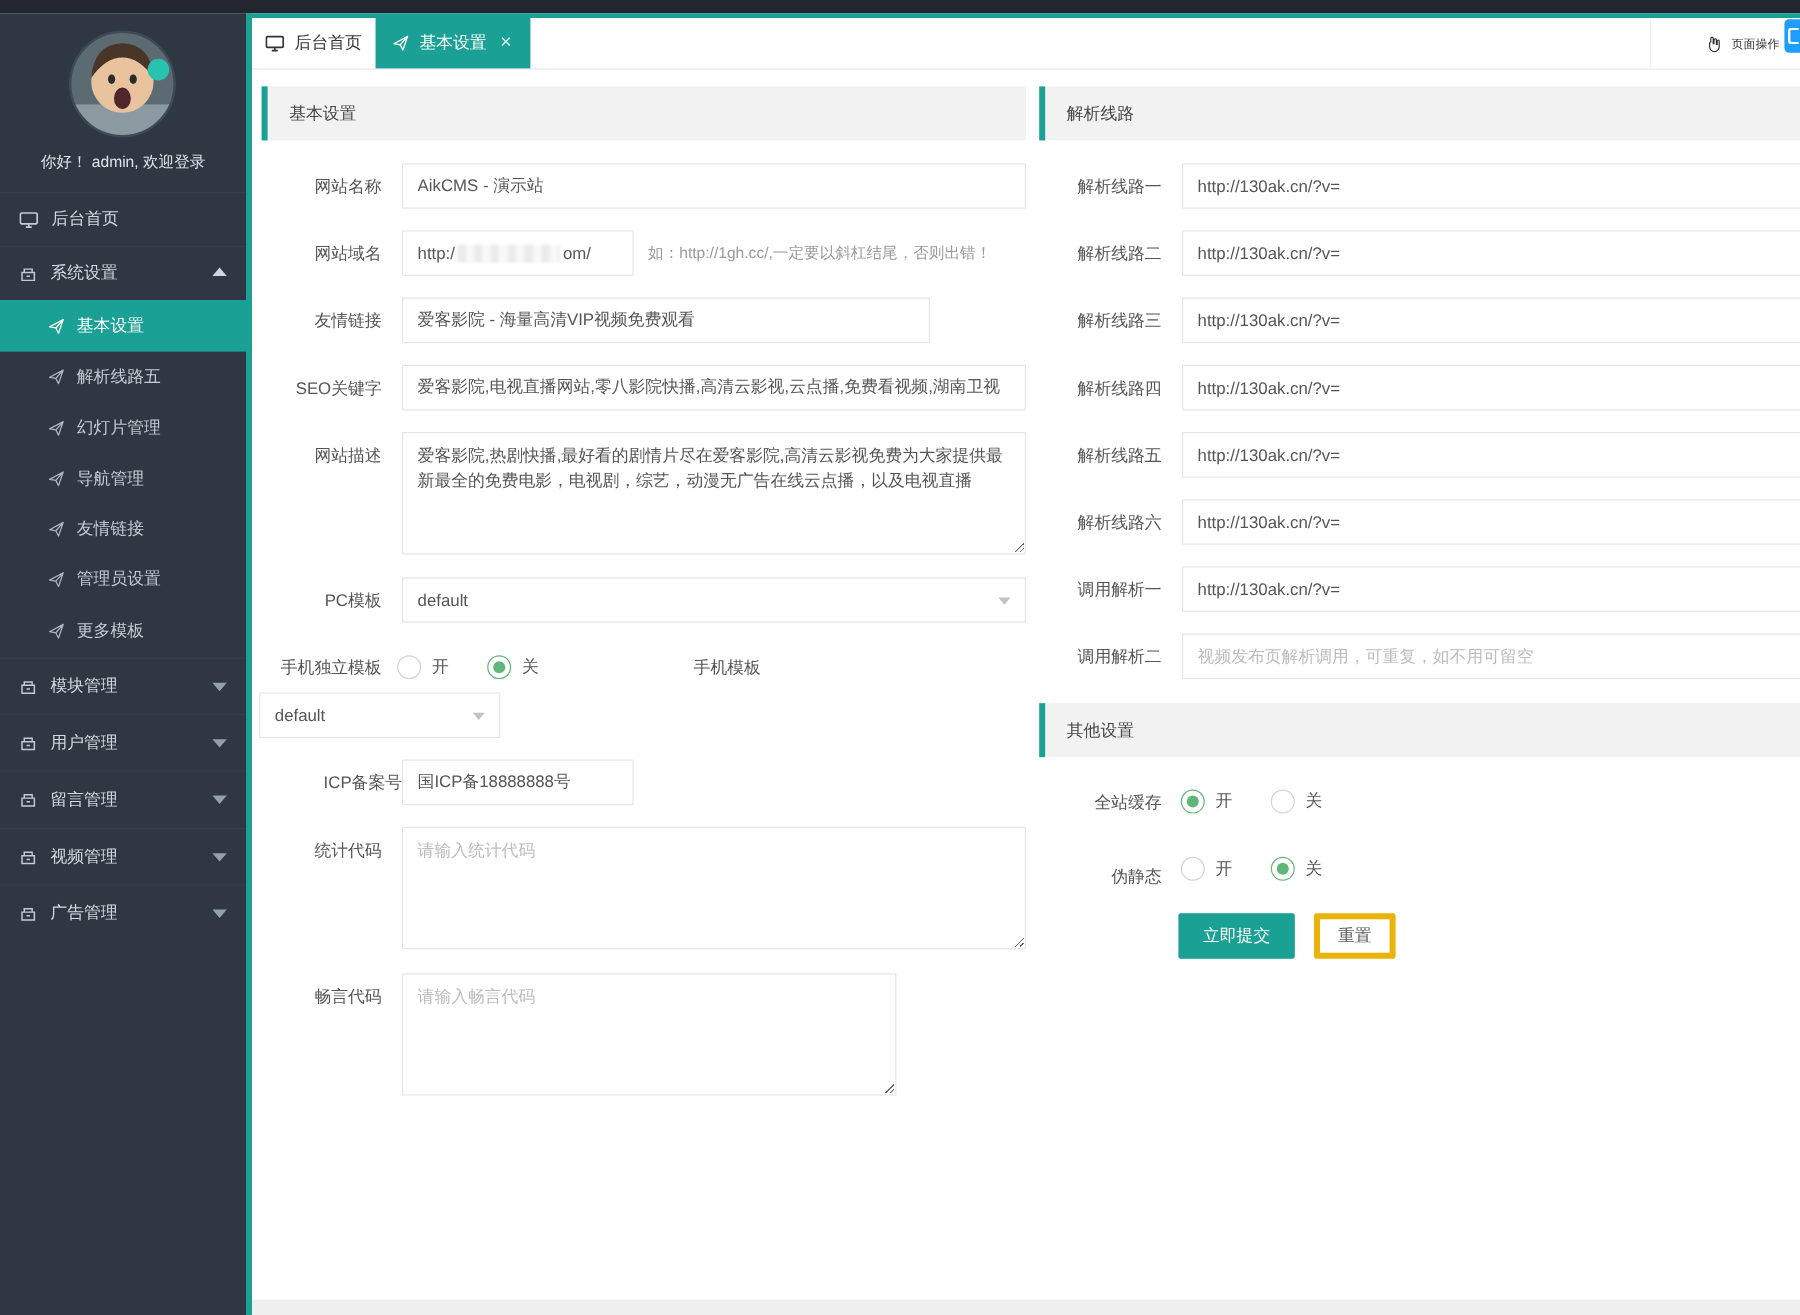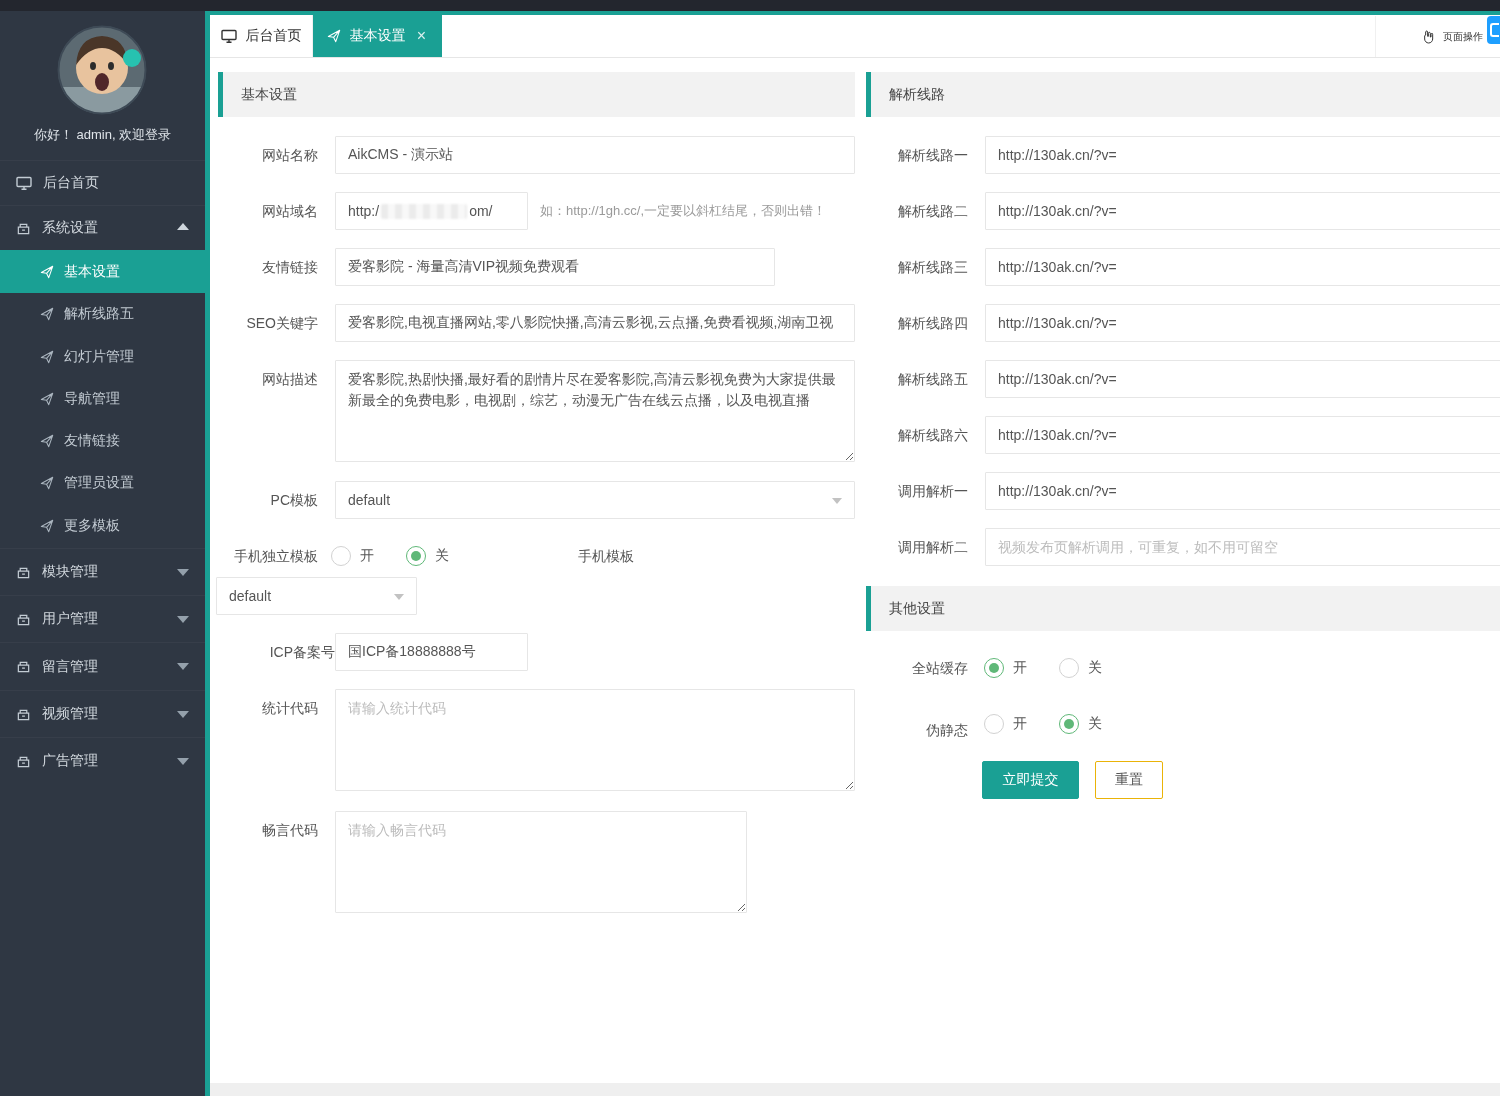--- a/index.html
+++ b/index.html
@@ -60,21 +60,21 @@
           background:repeating-linear-gradient(90deg,#ebebeb 0 7px,#f8f8f8 7px 14px);}
   .radio-row{position:absolute;height:38px;display:flex;align-items:center;}
   .radio{display:inline-block;width:18px;height:18px;border-radius:50%;border:1px solid #d2d2d2;background:#fff;
          position:relative;cursor:pointer;flex:none;box-sizing:content-box;}
   .radio.checked{border-color:#5FB878;}
   .radio.checked::after{content:"";position:absolute;left:4px;top:4px;width:10px;height:10px;border-radius:50%;background:#5FB878;}
   .radio-txt{font-size:14px;color:#555;margin-left:9px;}
   .gap{margin-left:32px;}
   .btn{position:absolute;height:38px;box-sizing:border-box;font-size:14px;border-radius:2px;cursor:pointer;font-family:inherit;}
   .btn.primary{left:982px;top:761px;width:97px;background:#1aa094;border:1px solid #1aa094;color:#fff;}
-  .btn.plain{left:1095px;top:761px;width:68px;background:#fff;border:1px solid #eab308;color:#555;}
+  .btn.plain{left:1095px;top:761px;width:68px;background:#fff;border:5px solid #eab308;color:#555;}
   svg{display:block;}
 </style>
 </head>
 <body>
 
 <div id="app">
 
   <div class="topbar"></div>
   <div class="sidebar"></div>
   <div class="side-accent"></div>

